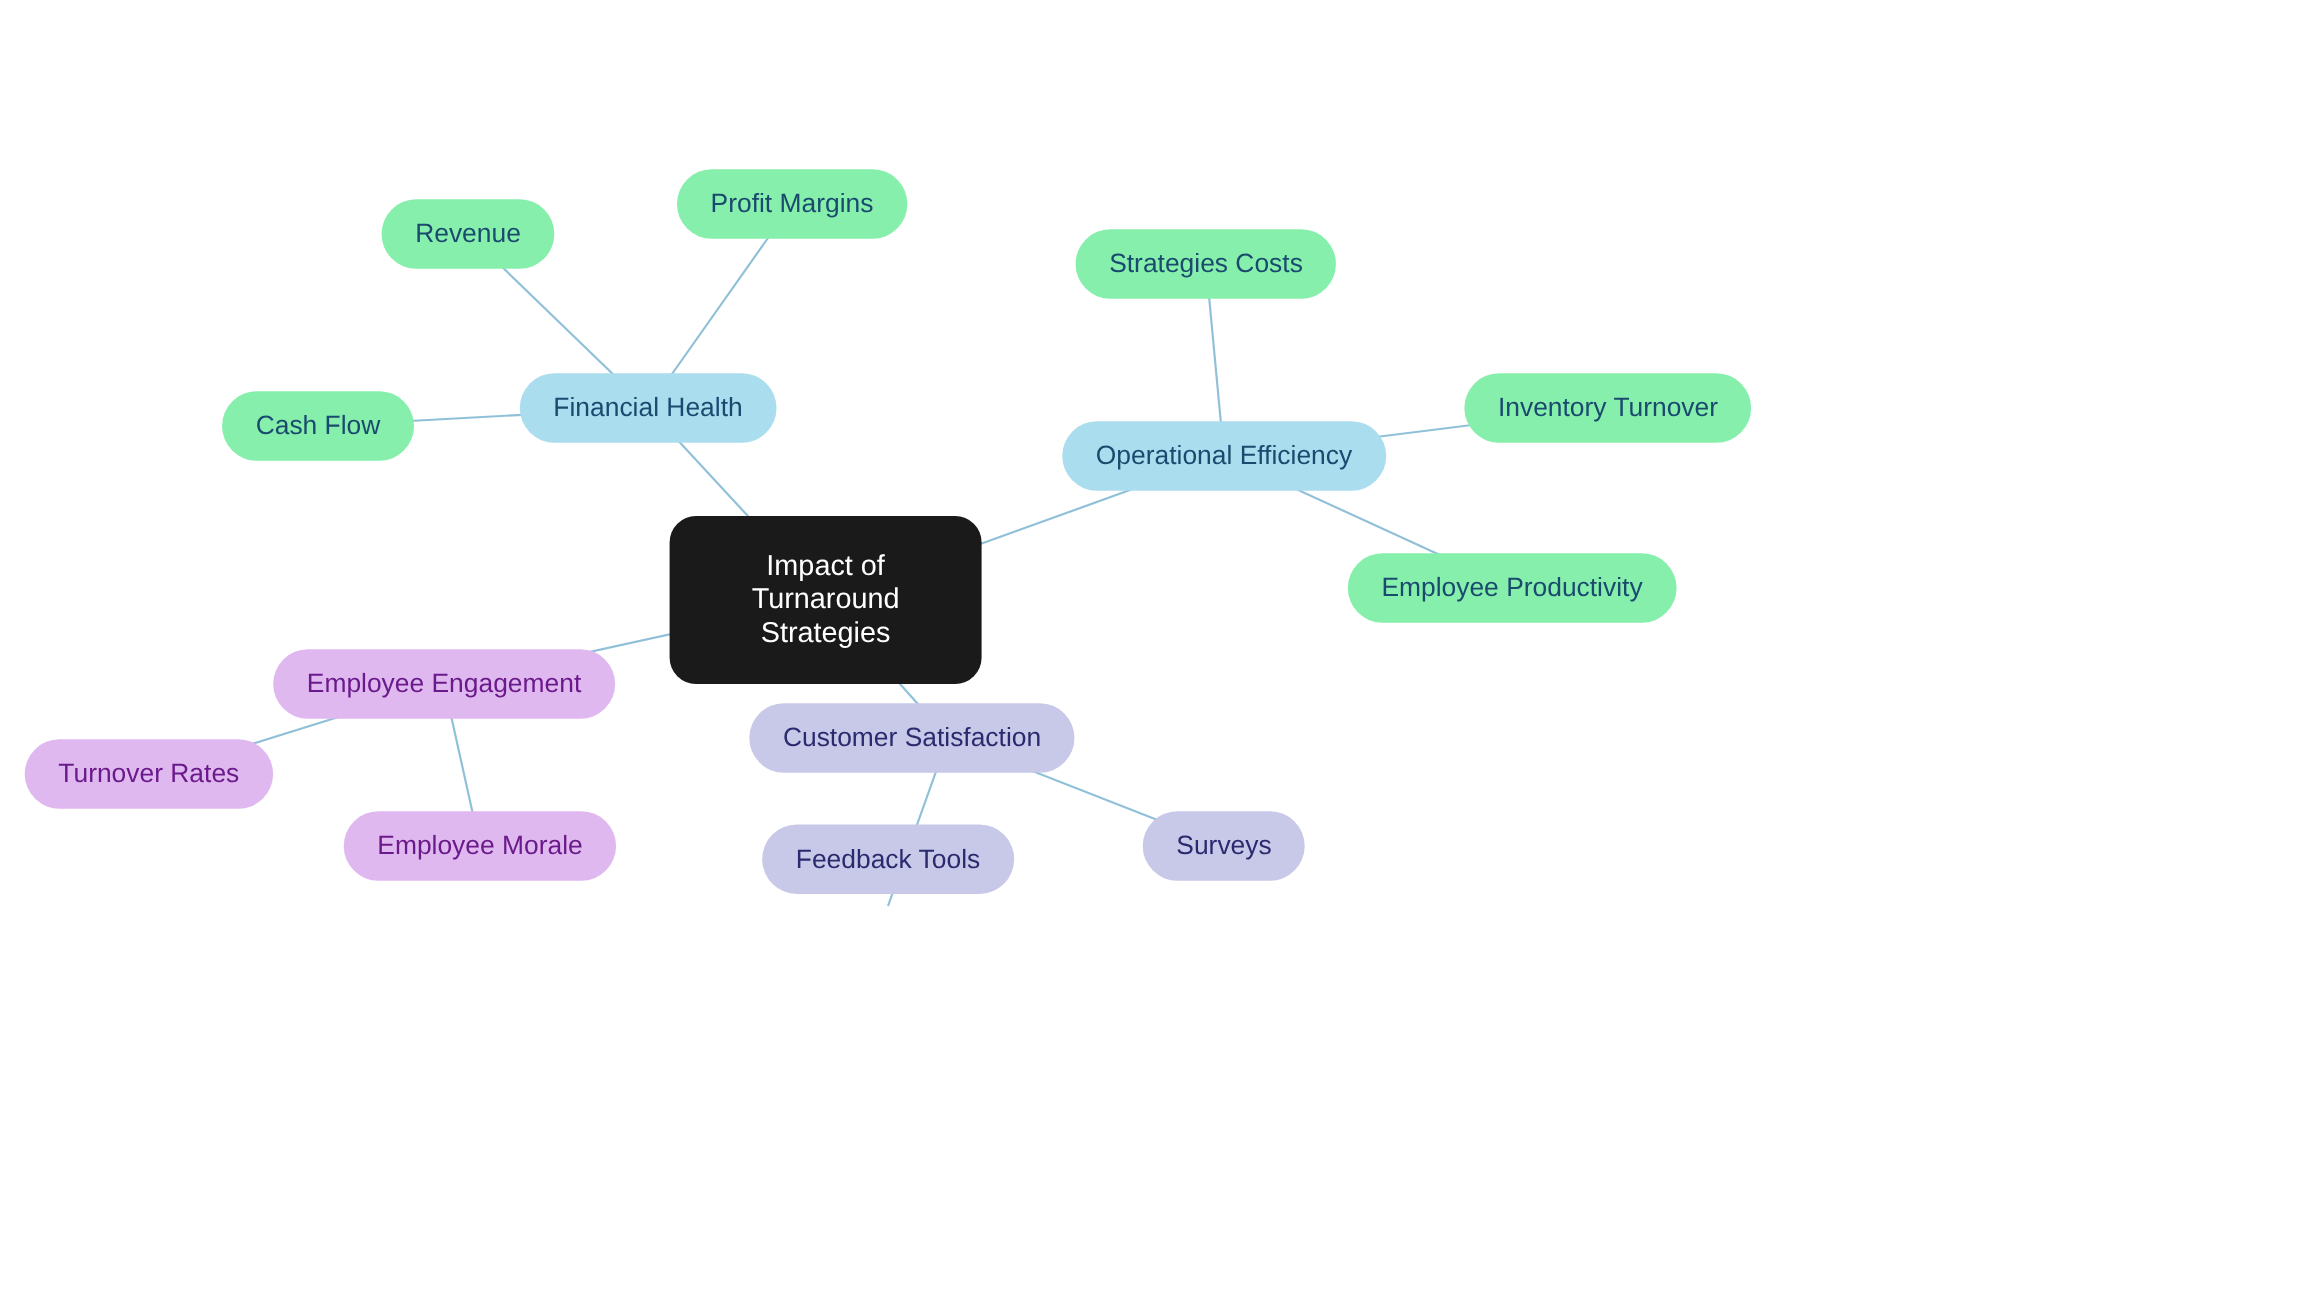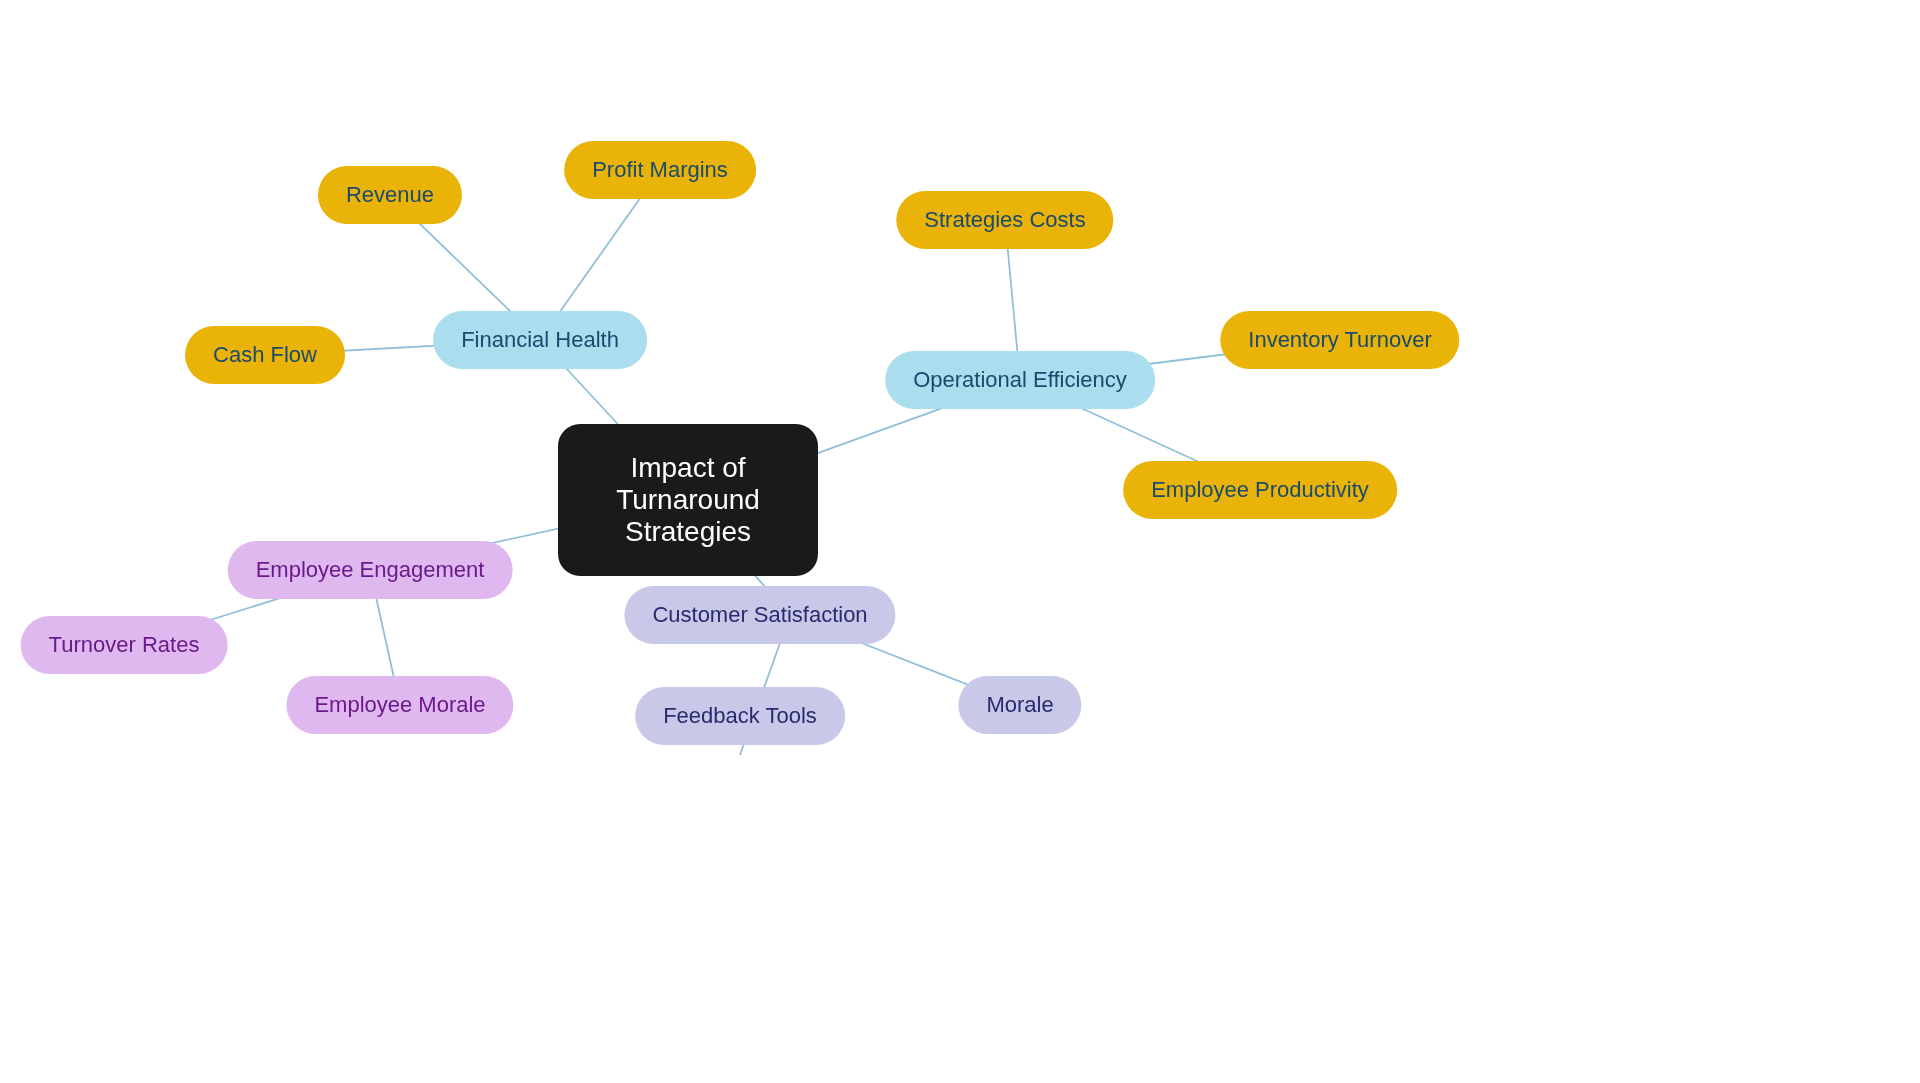--- a/index.html
+++ b/index.html
@@ -27,33 +27,33 @@
       text-align: center;
       font-size: 22px;
       font-weight: 400;
       padding: 16px 28px;
       cursor: pointer;
       transform: translate(-50%, -50%);
     }
     .node-center {
       background: #1a1a1a;
       color: #ffffff;
-      font-size: 28px;
+      font-size: 24px;
       font-weight: 500;
       border-radius: 22px;
       width: 260px;
       padding: 28px 32px;
     }
     .node-blue {
       background: #aaddee;
       color: #1a4a6e;
       border: none;
     }
     .node-blue-light {
-      background: #eab308;
+      background: #86efac;
       color: #1a4a6e;
     }
     .node-purple {
       background: #e0b8f0;
       color: #6a1a8a;
       align-items: flex-end;
     }
     .node-lavender {
       background: #c8c8e8;
       color: #2a2a6e;
@@ -129,14 +129,14 @@
 
 <div class="node node-lavender" style="left: 760px; top: 615px;">
   <span>Customer Satisfaction</span>
 </div>
 
 <div class="node node-lavender" style="left: 740px; top: 716px;">
   <span>Feedback Tools</span>
 </div>
 
 <div class="node node-lavender" style="left: 1020px; top: 705px;">
-  <span>Morale</span>
+  <span>Surveys</span>
 </div>
 
 </body></html>

